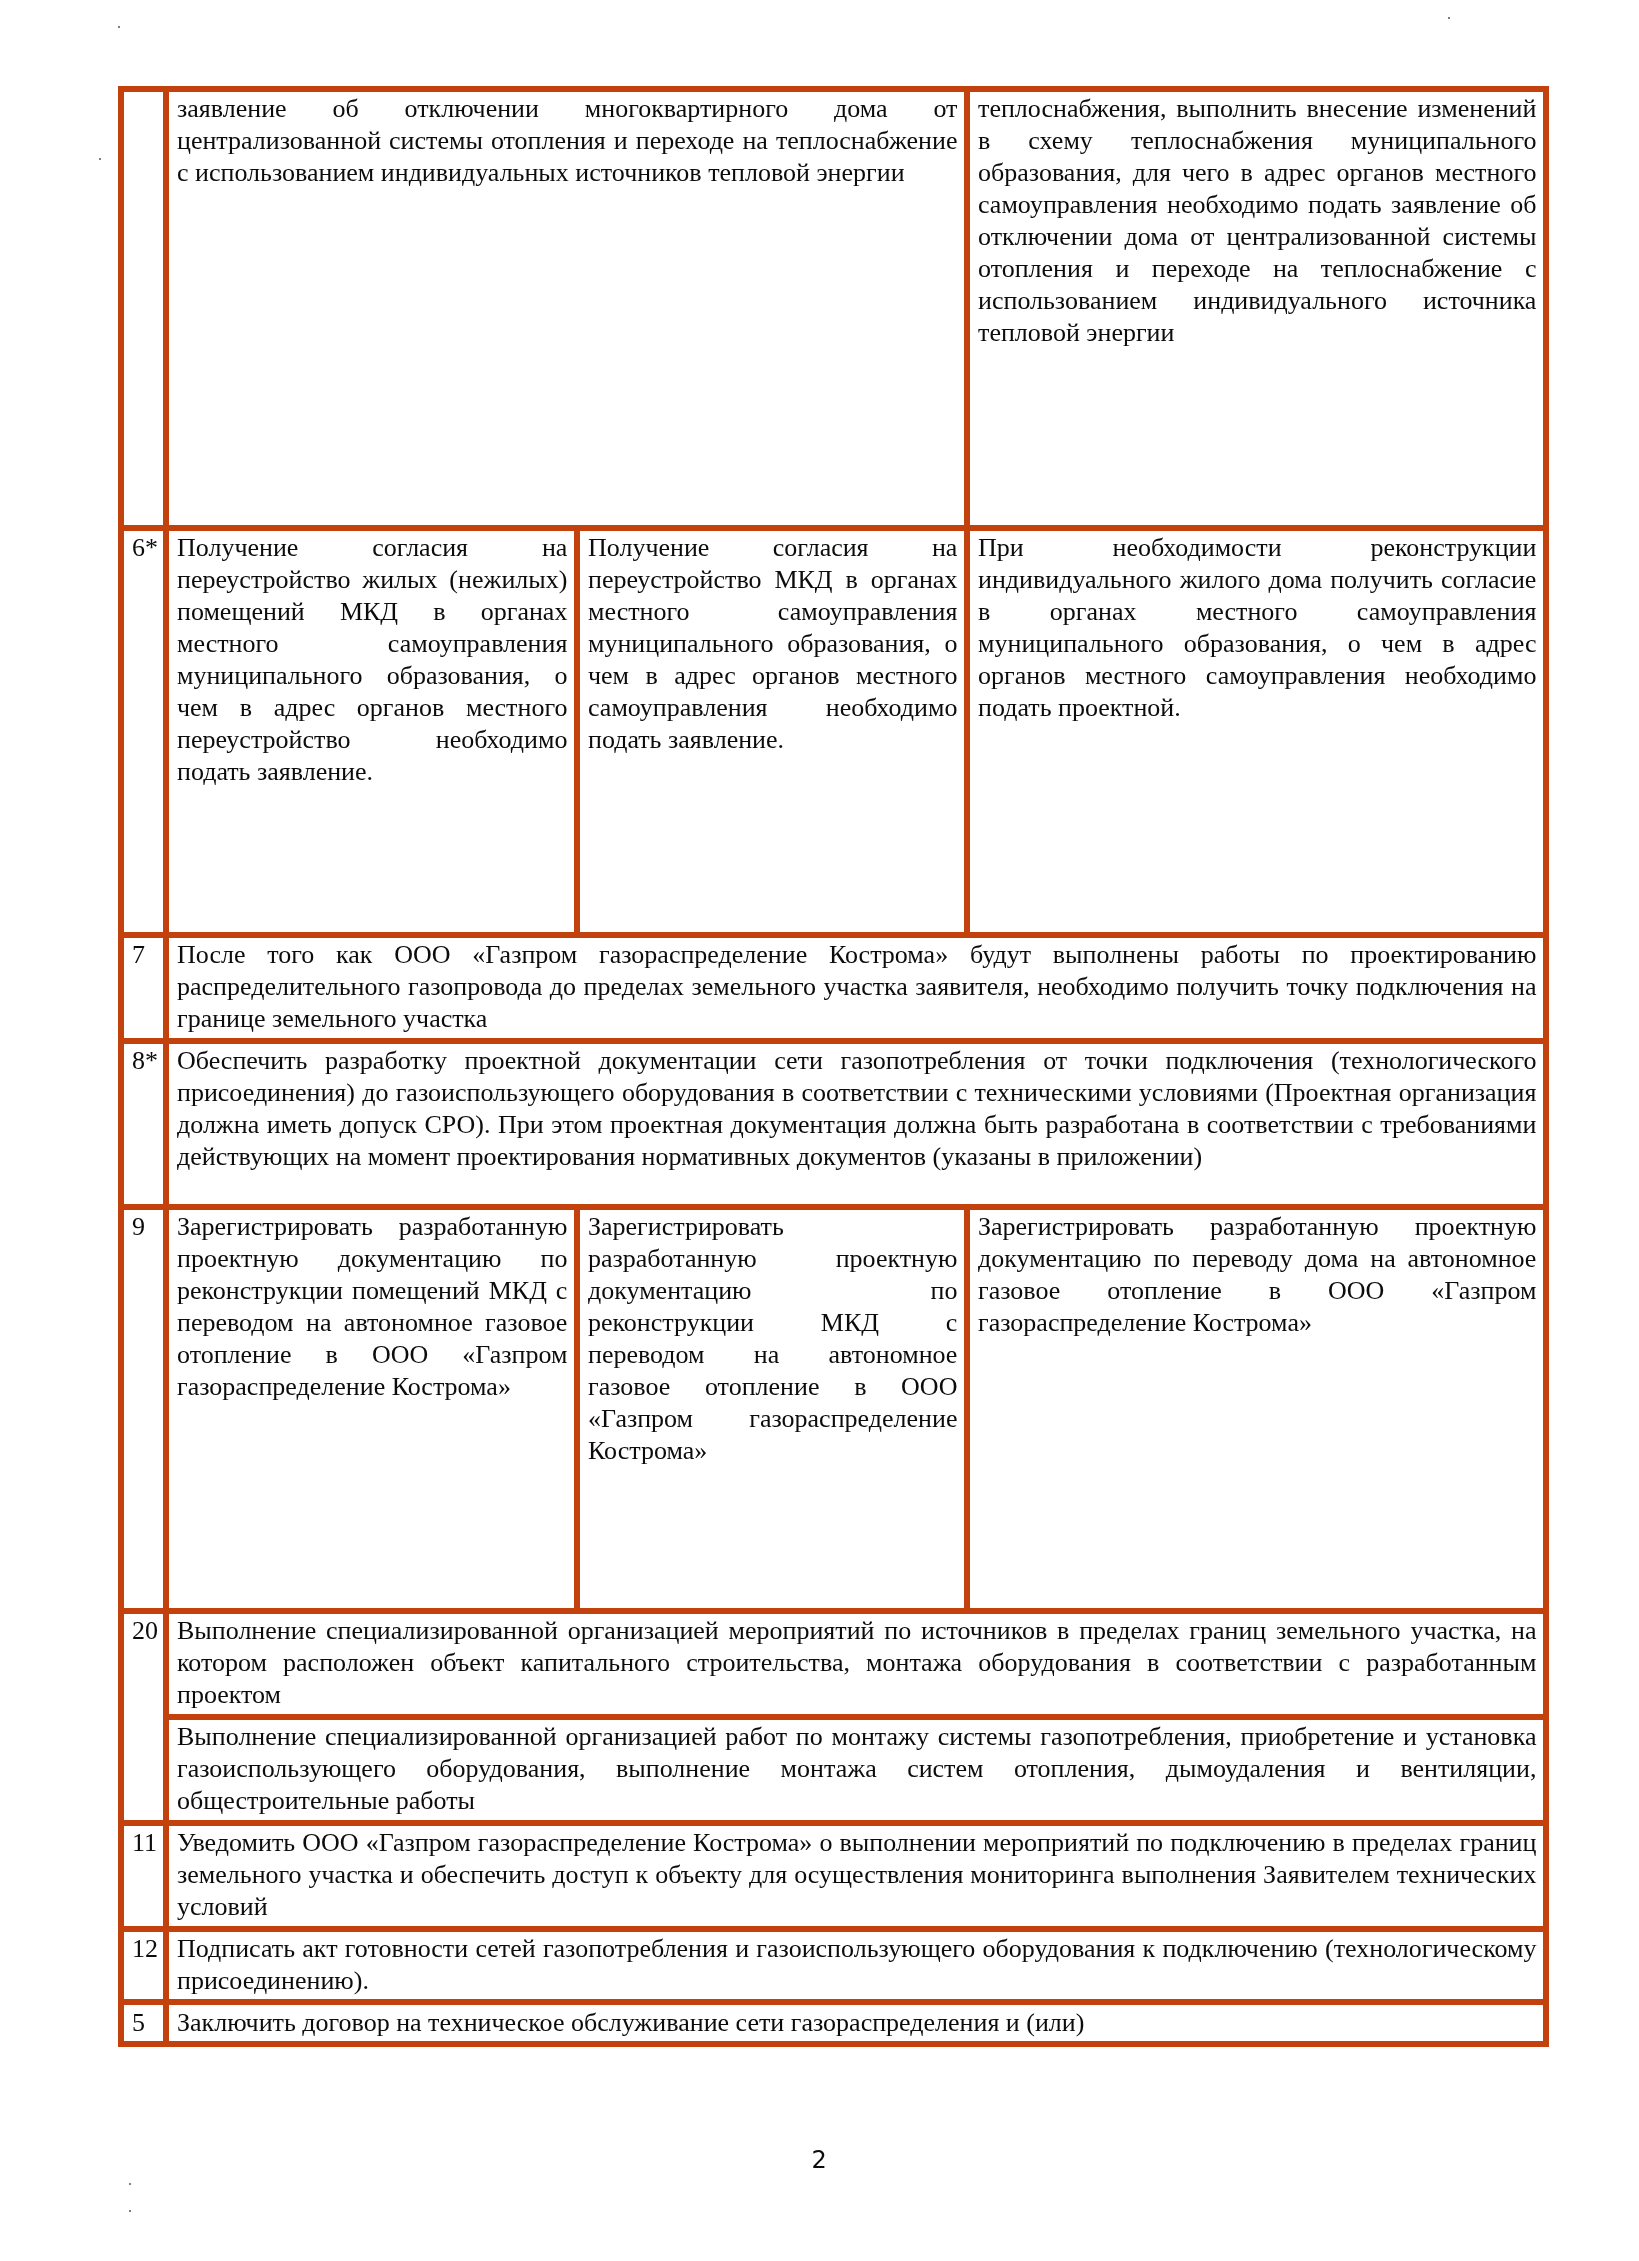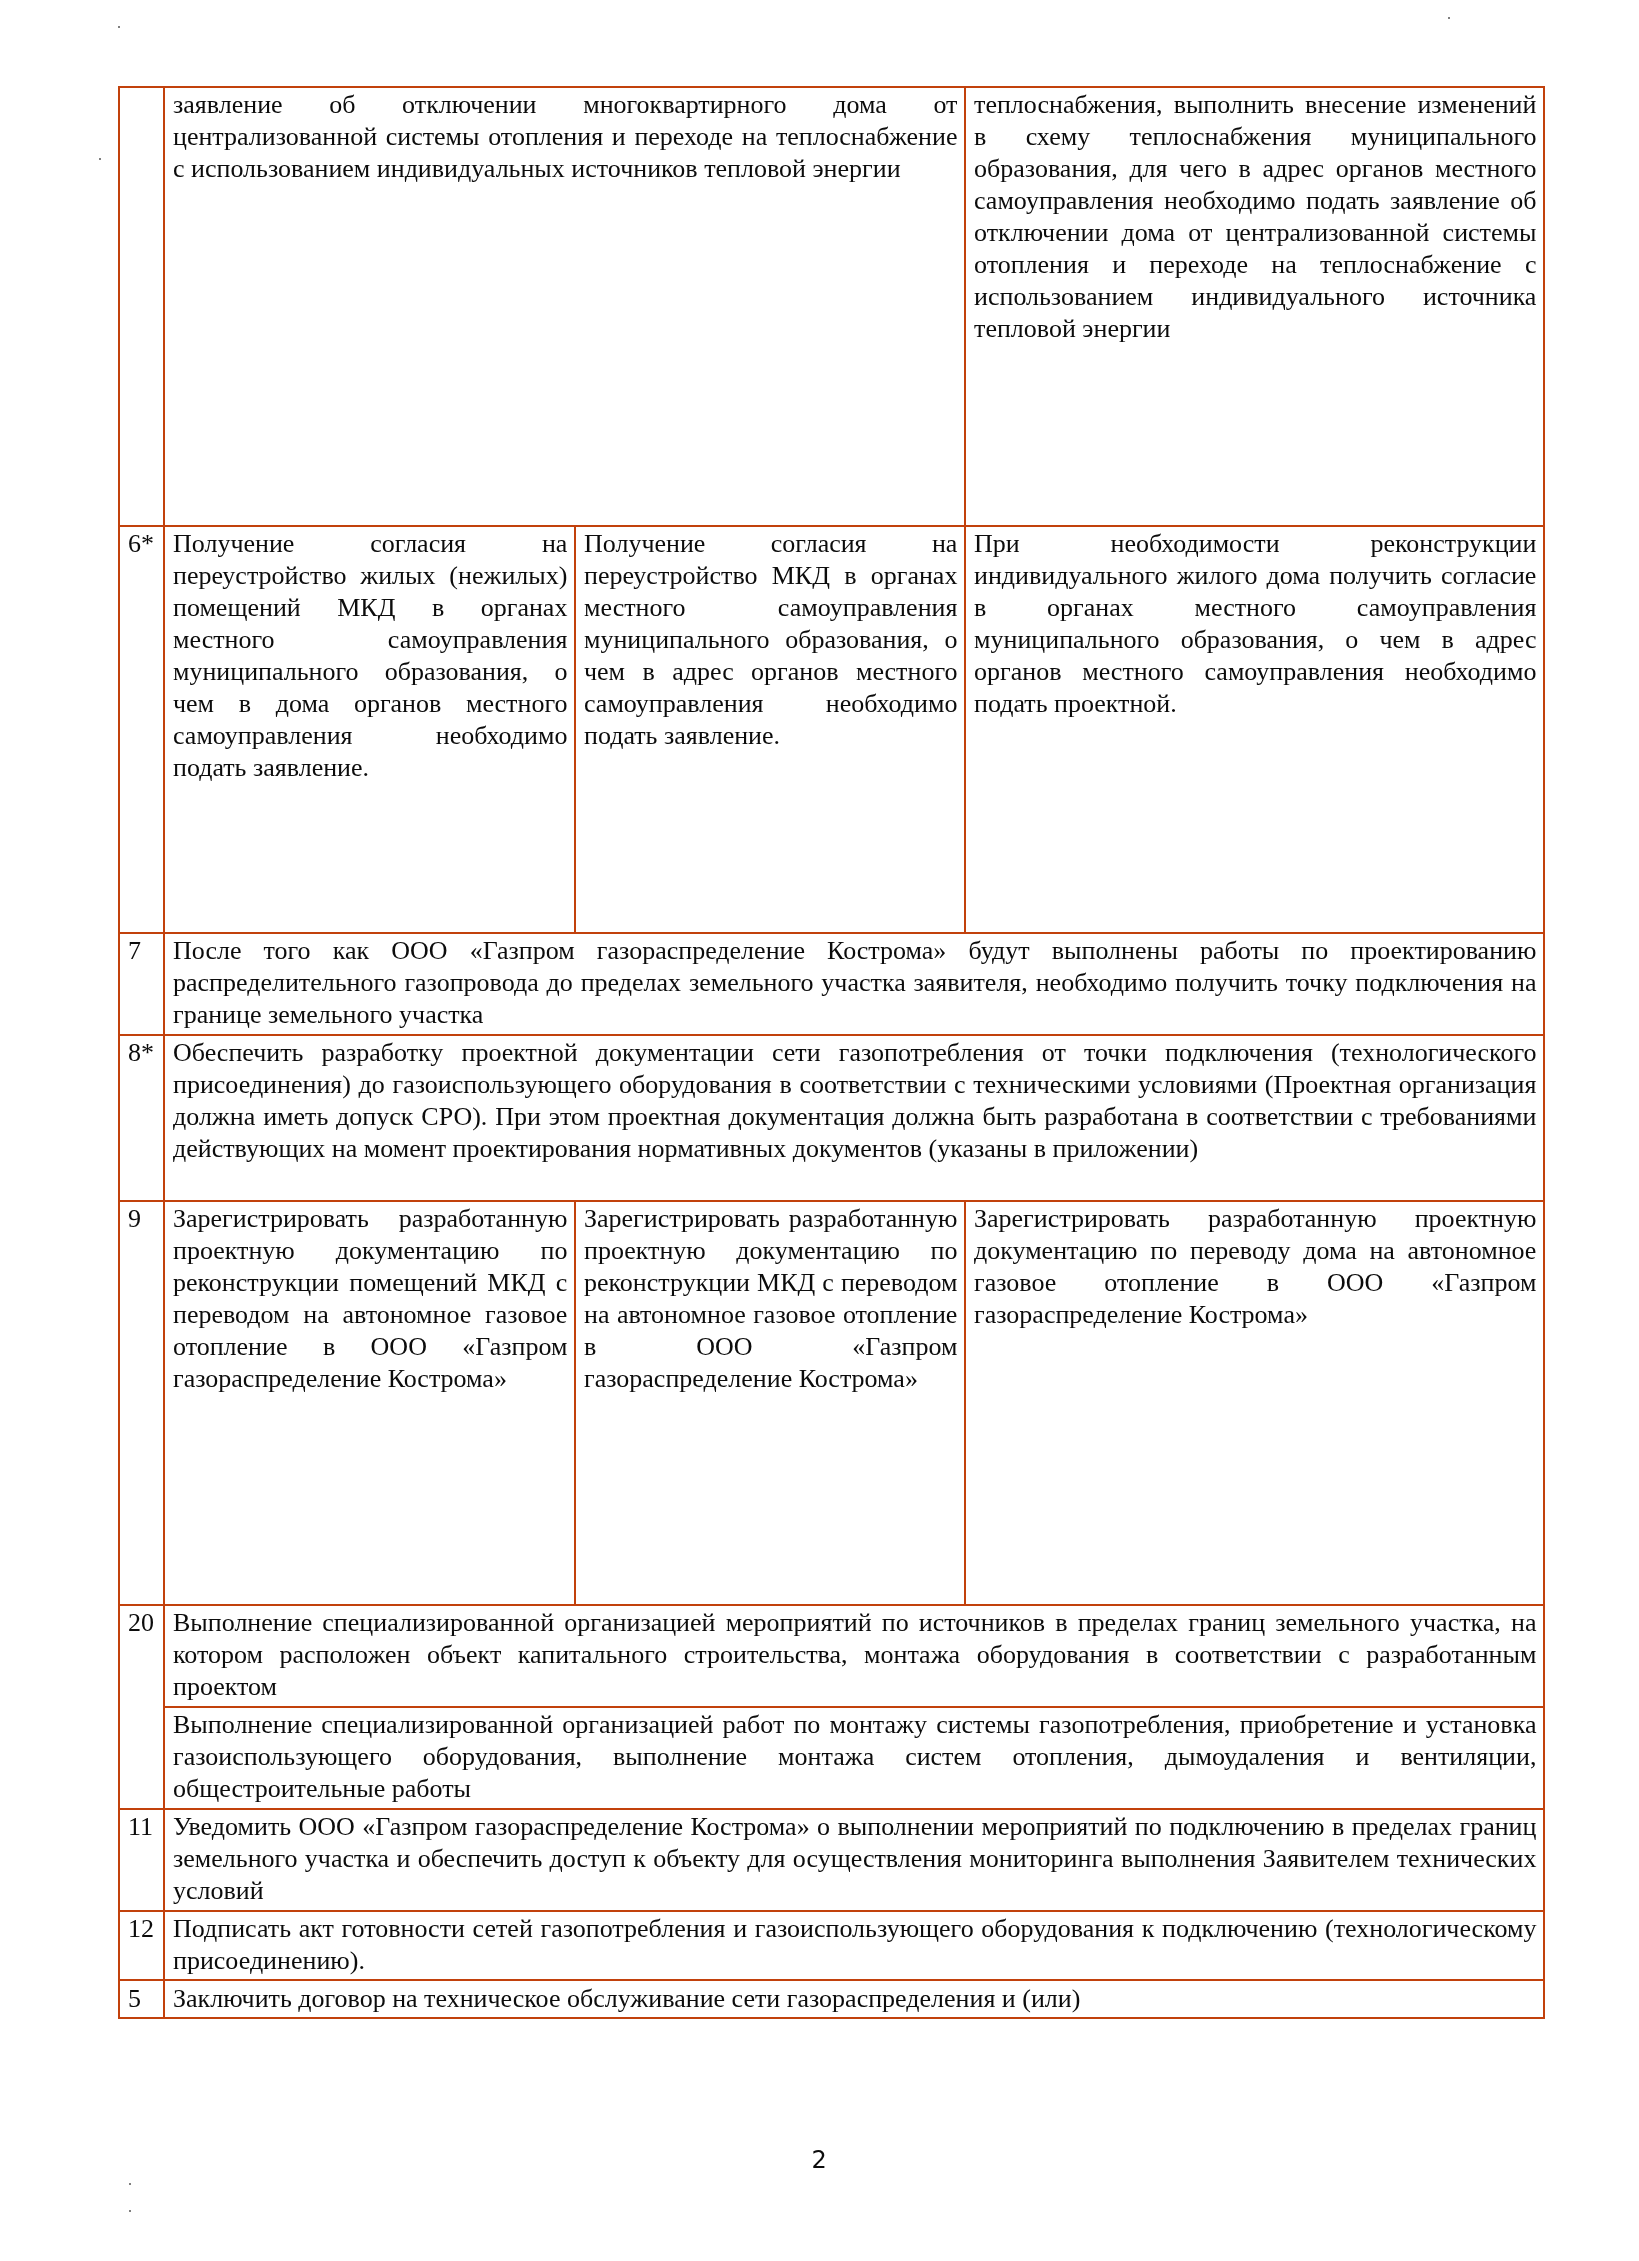--- a/index.html
+++ b/index.html
@@ -8,21 +8,21 @@
     overflow: hidden; font-family: "Liberation Serif", "DejaVu Serif", serif;
     color: #0c0c0c;
   }
   .page { position: absolute; left: 0; top: 0; width: 1639px; height: 2261px; }
   table.doc {
     position: absolute; left: 118px; top: 86px; width: 1425px;
     border-collapse: collapse; table-layout: fixed;
     font-size: 26px; line-height: 32px;
   }
   table.doc td {
-    border: 2px solid #c2410c; vertical-align: top; padding: 1.3px 6.6px 2.6px 8px;
+    border: 6px solid #c2410c; vertical-align: top; padding: 1.3px 6.6px 2.6px 8px;
     text-align: justify;
   }
   td.num { padding-left: 5.3px; padding-right: 2.6px; text-align: left; }
   td.just { text-align: justify; text-align-last: left; }
   .page-num {
     position: absolute; left: 806px; top: 2146px; width: 26.4px;
     text-align: center; font-family: "DejaVu Sans", sans-serif; font-size: 24px;
   }
   .speck { position: absolute; background: #555; width: 2px; height: 2px; border-radius: 1.3px; }
 </style>
@@ -44,21 +44,21 @@
       <col style="width:579px">
     </colgroup>
     <tbody>
         <tr style="height:439px">
       <td class="num"></td>
       <td colspan="2" class="just">заявление об отключении многоквартирного дома от централизованной системы отопления и переходе на теплоснабжение с использованием индивидуальных источников тепловой энергии</td>
       <td class="just">теплоснабжения, выполнить внесение изменений в схему теплоснабжения муниципального образования, для чего в адрес органов местного самоуправления необходимо подать заявление об отключении дома от централизованной системы отопления и переходе на теплоснабжение с использованием индивидуального источника тепловой энергии</td>
     </tr>
     <tr style="height:407px">
       <td class="num">6*</td>
-      <td class="just">Получение согласия на переустройство жилых (нежилых) помещений МКД в органах местного самоуправления муниципального образования, о чем в дома органов местного самоуправления необходимо подать заявление.</td>
+      <td class="just">Получение согласия на переустройство жилых (нежилых) помещений МКД в органах местного самоуправления муниципального образования, о чем в адрес органов местного переустройство необходимо подать заявление.</td>
       <td class="just">Получение согласия на переустройство МКД в органах местного самоуправления муниципального образования, о чем в адрес органов местного самоуправления необходимо подать заявление.</td>
       <td class="just">При необходимости реконструкции индивидуального жилого дома получить согласие в органах местного самоуправления муниципального образования, о чем в адрес органов местного самоуправления необходимо подать проектной.</td>
     </tr>
     <tr style="height:100px">
       <td class="num">7</td>
       <td colspan="3" class="just">После того как ООО «Газпром газораспределение Кострома» будут выполнены работы по проектированию распределительного газопровода до пределах земельного участка заявителя, необходимо получить точку подключения на границе земельного участка</td>
     </tr>
     <tr style="height:166px">
       <td class="num">8*</td>
       <td colspan="3" class="just">Обеспечить разработку проектной документации сети газопотребления от точки подключения (технологического присоединения) до газоиспользующего оборудования в соответствии с техническими условиями (Проектная организация должна иметь допуск СРО). При этом проектная документация должна быть разработана в соответствии с требованиями действующих на момент проектирования нормативных документов (указаны в приложении)</td>

